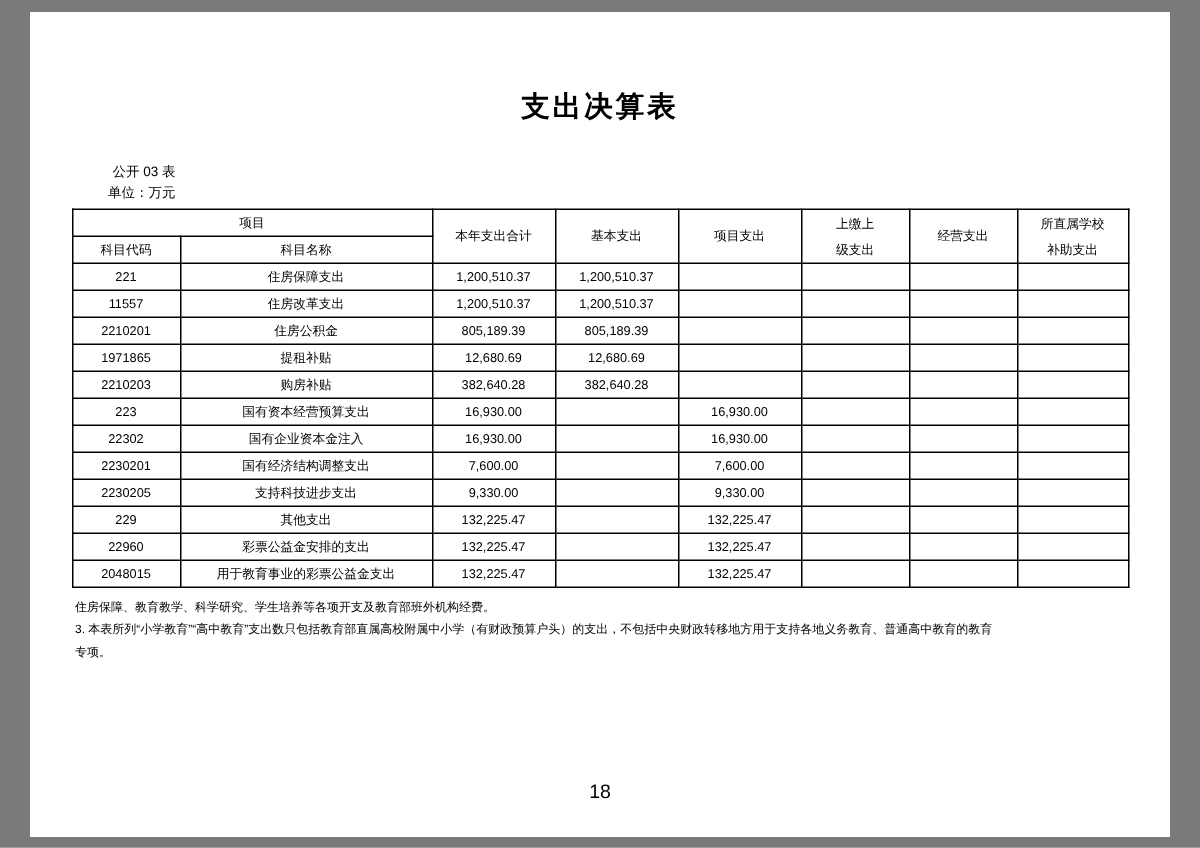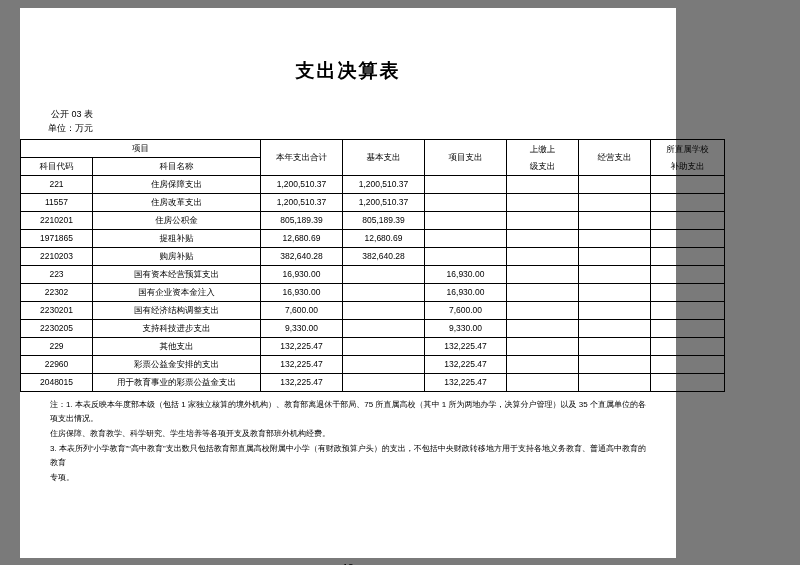--- a/index.html
+++ b/index.html
@@ -10,21 +10,21 @@
   body {
     width: 800px;
     height: 565px;
     overflow: hidden;
     font-family: "Liberation Sans", sans-serif;
   }
   .page {
     position: absolute;
     left: 20px;
     top: 8px;
-    width: 656px;
+    width: 760px;
     height: 550px;
     background: #ffffff;
     box-sizing: border-box;
     padding: 0;
   }
   .doc-title {
     text-align: center;
     font-size: 19px;
     font-weight: bold;
     font-family: "DejaVu Serif", serif;
@@ -39,20 +39,21 @@
     margin-top: 24px;
     font-size: 9px;
   }
   .meta-row .left {
     line-height: 1.5;
     padding-top: 12px;
   }
   .meta-row .right {
     text-align: right;
     line-height: 1.5;
+    margin-left: 24px;
   }
   table.budget {
     border-collapse: collapse;
     width: 704px;
     margin: 4px auto 0 auto;
     font-size: 8.5px;
     table-layout: fixed;
   }
   table.budget td, table.budget th {
     border: 1px solid #000;
@@ -91,21 +92,21 @@
     padding: 6px 30px 0 30px;
     text-align: justify;
   }
   .notes p {
     margin: 0 0 1px 0;
     text-indent: 0;
   }
   .note-indent { text-indent: 16px; }
   .page-num {
     text-align: center;
-    font-size: 10px;
+    font-size: 13px;
     margin-top: 78px;
   }
 </style>
 </head>
 <body>
 
 <div class="page">
 
   <div class="doc-title">支出决算表</div>
 
@@ -266,21 +267,20 @@
           <td class="num-cell"></td>
           <td class="num-cell">132,225.47</td>
           <td class="num-cell"></td>
           <td class="num-cell"></td>
           <td class="num-cell"></td>
         </tr>
       </tbody>
   </table>
 
   <div class="notes">
-    <p>注：1. 本表反映本年度部本级（包括 1 家独立核算的境外机构）、教育部离退休干部局、75 所直属高校（其中 1 所为两地办学，决算分户管理）以及 35 个直属单位的各项支出情况。</p>
     <p>住房保障、教育教学、科学研究、学生培养等各项开支及教育部班外机构经费。</p>
     <p class="note-indent">3. 本表所列“小学教育”“高中教育”支出数只包括教育部直属高校附属中小学（有财政预算户头）的支出，不包括中央财政转移地方用于支持各地义务教育、普通高中教育的教育</p>
     <p>专项。</p>
   </div>
 
   <div class="page-num">18</div>
 
 </div>
 
 </body></html>

